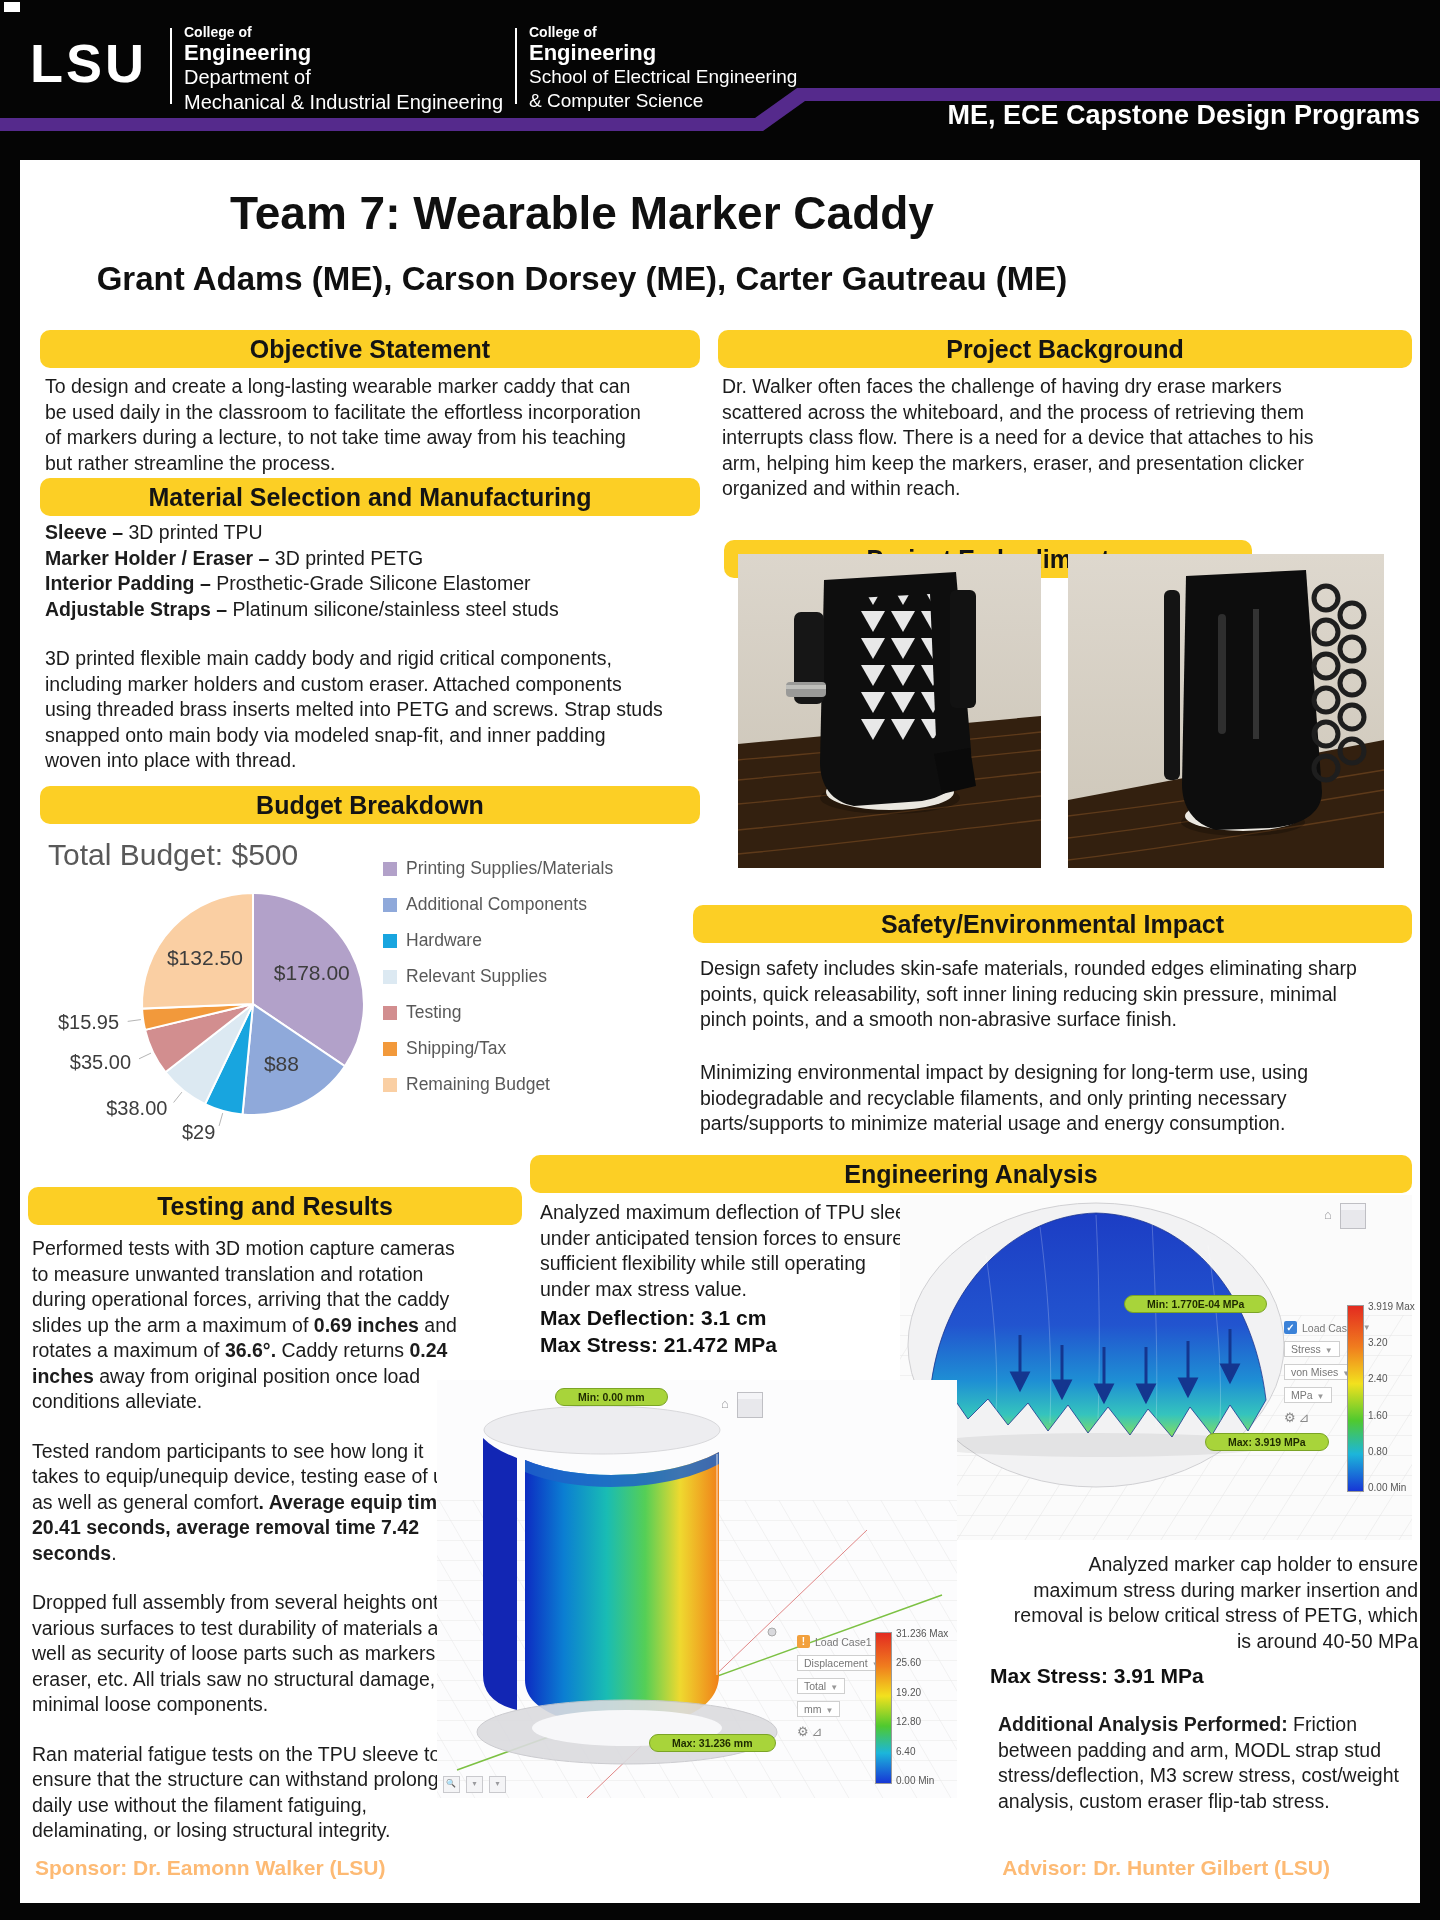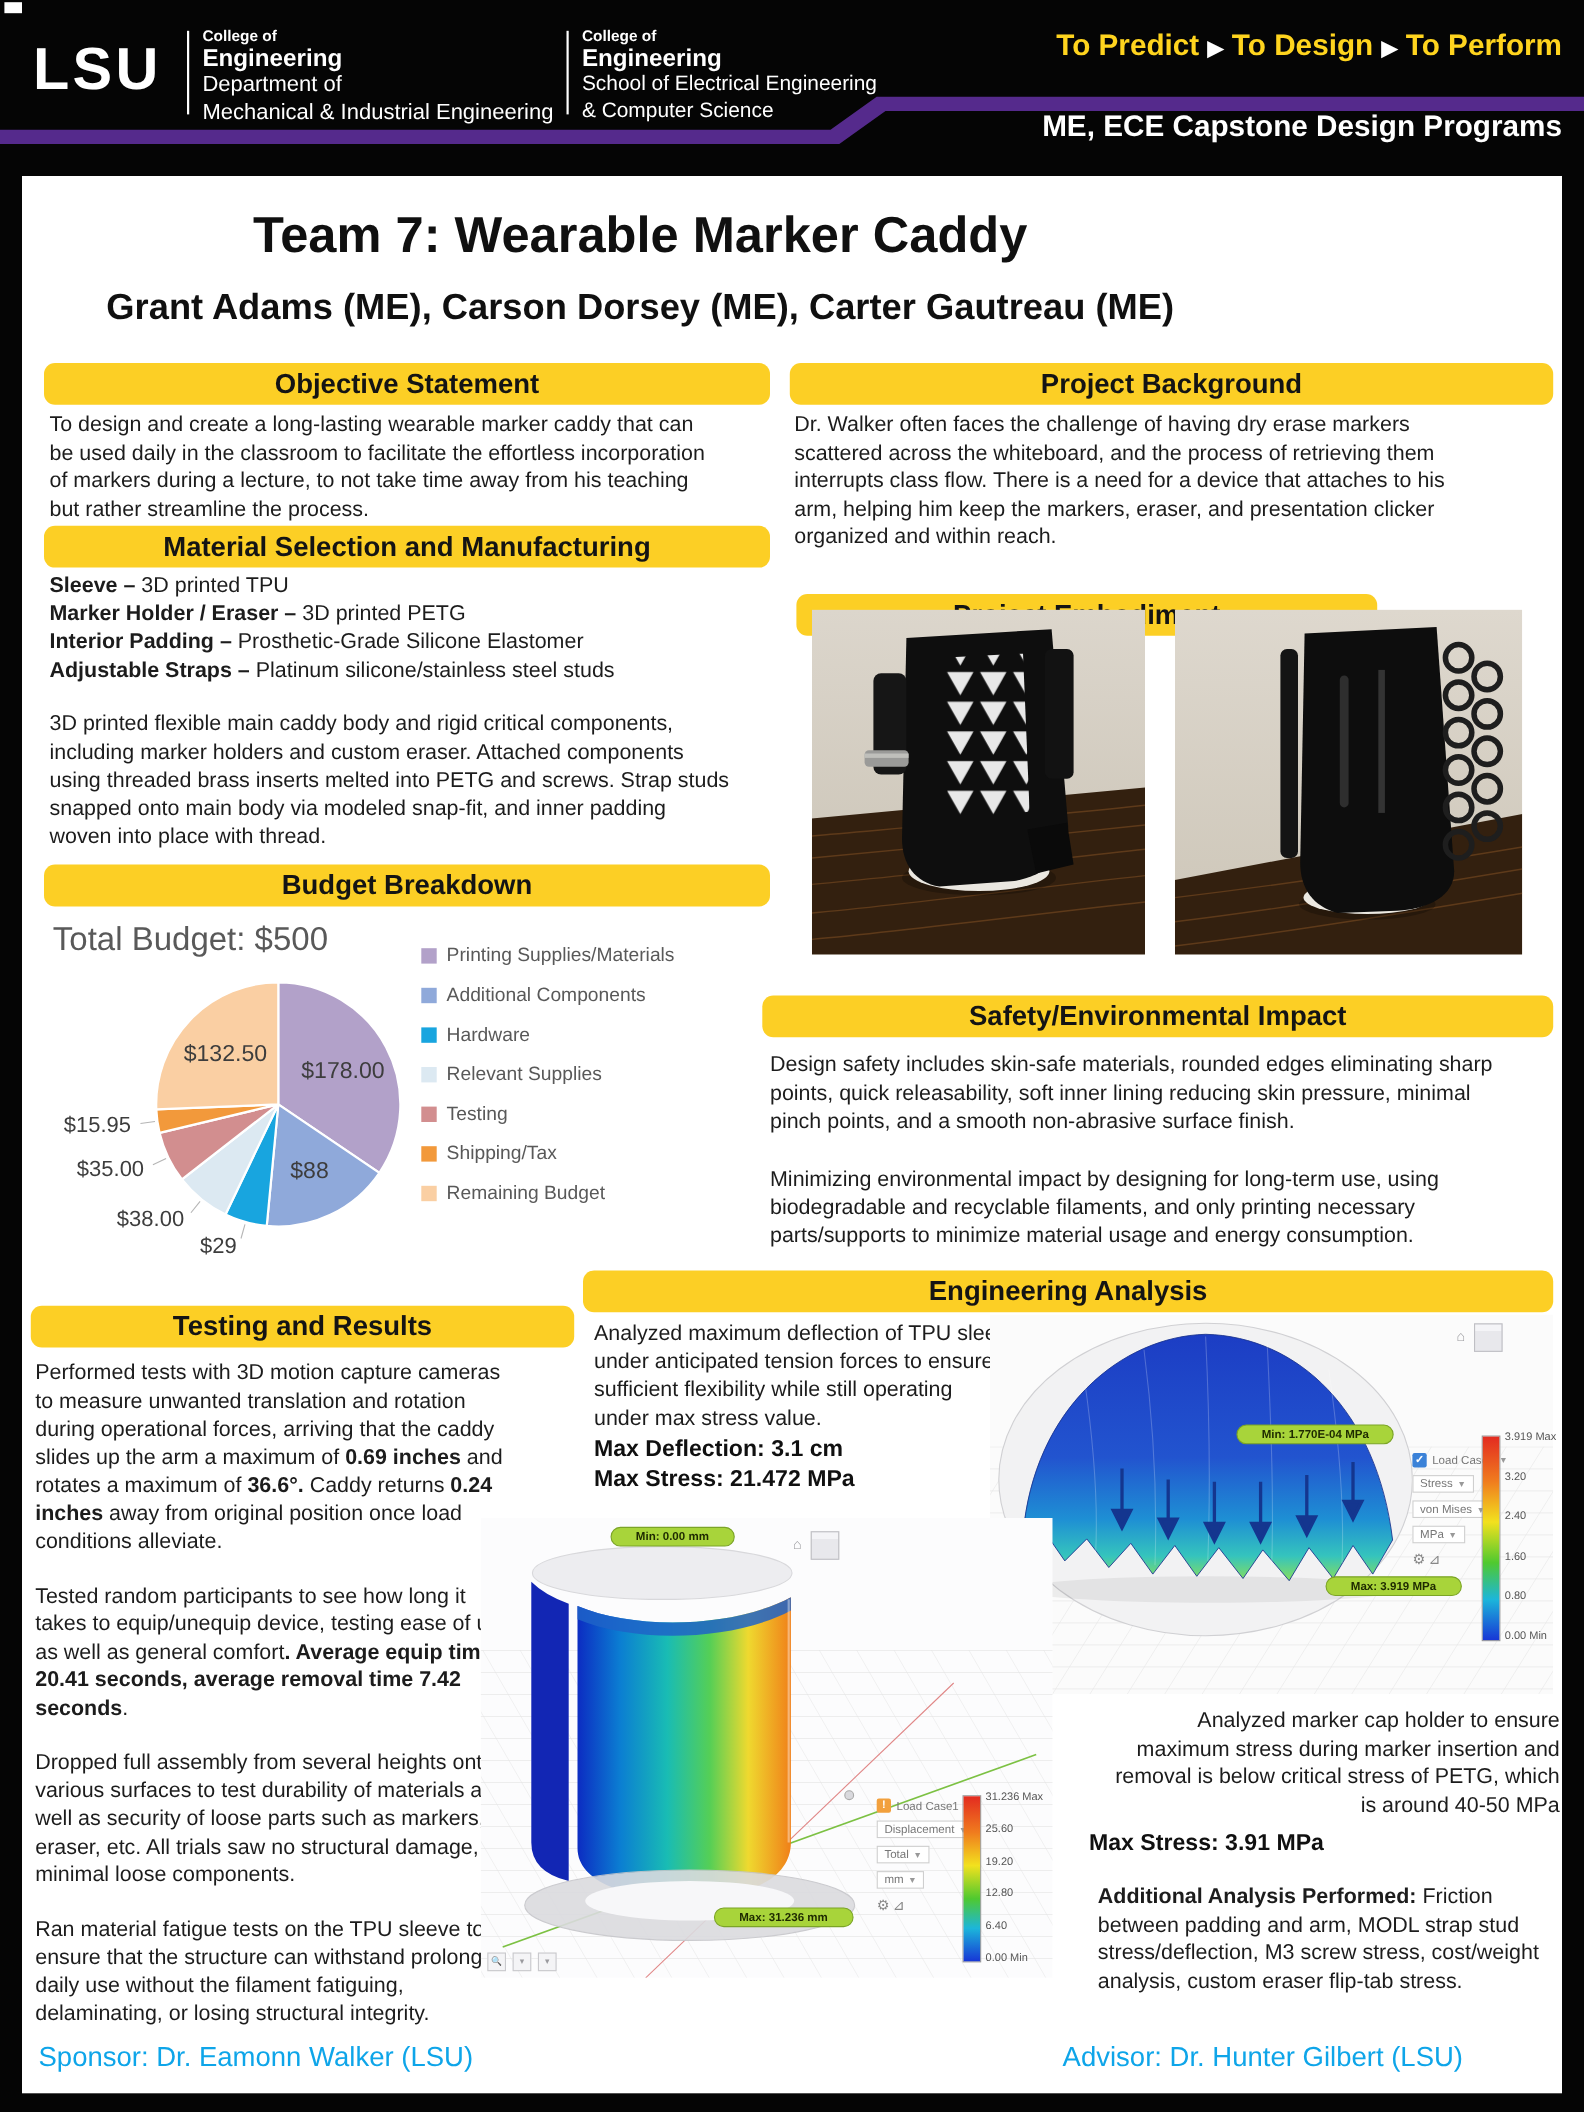--- a/index.html
+++ b/index.html
@@ -47,21 +47,21 @@
   .sbar{position:absolute;width:15px;border:1px solid #9a9a9a;}
   .sbar-grad{height:100%;width:100%;
      background:linear-gradient(#e32b20,#f07c1e 22%,#f2e11e 42%,#4fc92f 62%,#1cb6da 80%,#1736d6);}
   .slabels{position:absolute;display:flex;flex-direction:column;justify-content:space-between;
      font-size:10px;color:#555;white-space:nowrap;}
   .vcube{position:absolute;width:24px;height:24px;background:#e8e8ec;border:1px solid #bfbfc4;
      box-shadow:inset 0 6px 0 #f4f4f7;}
   .house{position:absolute;color:#9a9a9e;font-size:13px;}
   .toolbtn{display:inline-block;width:15px;height:15px;border:1px solid #c9c9cd;background:#f4f4f6;
      color:#9a9a9e;font-size:8px;line-height:14px;text-align:center;margin-right:6px;}
-  .footer-line{font-size:25px;font-weight:400;color:#0ea5e9;white-space:nowrap;}
+  .footer-line{font-size:21px;font-weight:700;color:#fdba74;white-space:nowrap;}
   .notch{background:#ffffff;}
 </style>
 </head>
 <body>
 
 <div class="poster">
 
   <div class="abs white-panel" style="left:20px;top:160px;width:1400px;height:1743px;"></div>
 
   <div class="abs notch" style="left:4px;top:2px;width:16px;height:10px;"></div>
@@ -73,21 +73,20 @@
     <div class="d3">Department of</div>
     <div class="d4">Mechanical &amp; Industrial Engineering</div>
   </div>
   <div class="abs vline" style="left:515px;top:28px;height:76px;"></div>
   <div class="abs dept small" style="left:529px;top:24px;">
     <div class="d1">College of</div>
     <div class="d2">Engineering</div>
     <div class="d3">School of Electrical Engineering</div>
     <div class="d4">&amp; Computer Science</div>
   </div>
-  <div class="abs motto" style="right:20px;top:26px;"><span>To Predict </span><span class="arrow">▶</span><span> To Design </span><span class="arrow">▶</span><span> To Perform</span></div>
   <svg class="abs" style="left:0;top:85px;" width="1440" height="50">
     <polygon points="0,33 755,33 797,3 1440,3 1440,16 805,16 763,46 0,46" fill="#552A8C"></polygon>
   </svg>
   <div class="abs subtitle" style="right:20px;top:100px;">ME, ECE Capstone Design Programs</div>
 
   <div class="abs title" style="left:22px;top:186px;width:1120px;">Team 7: Wearable Marker Caddy</div>
   <div class="abs authors" style="left:22px;top:260px;width:1120px;">Grant Adams (ME), Carson Dorsey (ME), Carter Gautreau (ME)</div>
 
   <div class="abs bar" style="left:40px;top:330px;width:660px;">Objective Statement</div>
   <div class="abs body" style="left:45px;top:374px;width:648px;">To design and create a long-lasting wearable marker caddy that can

